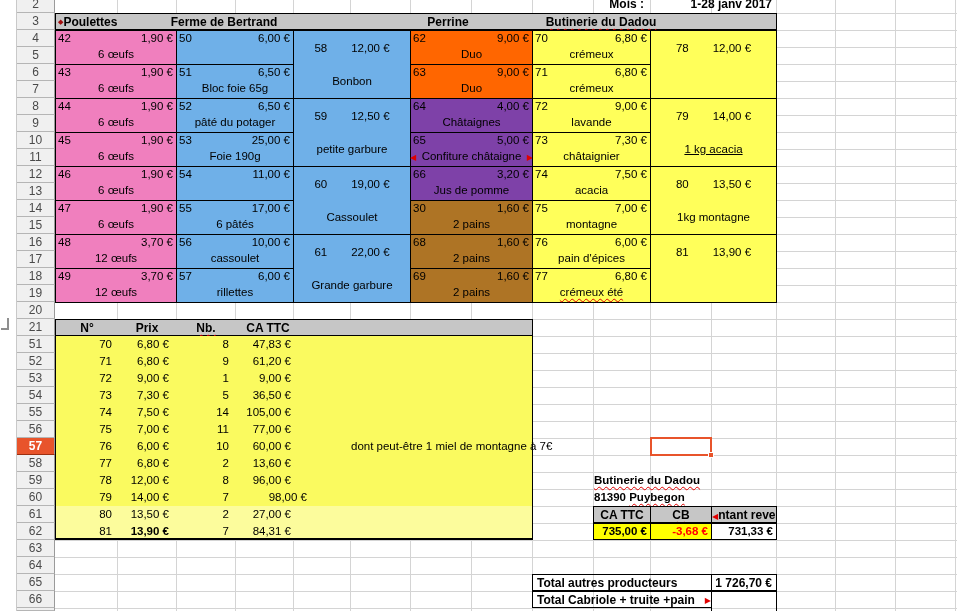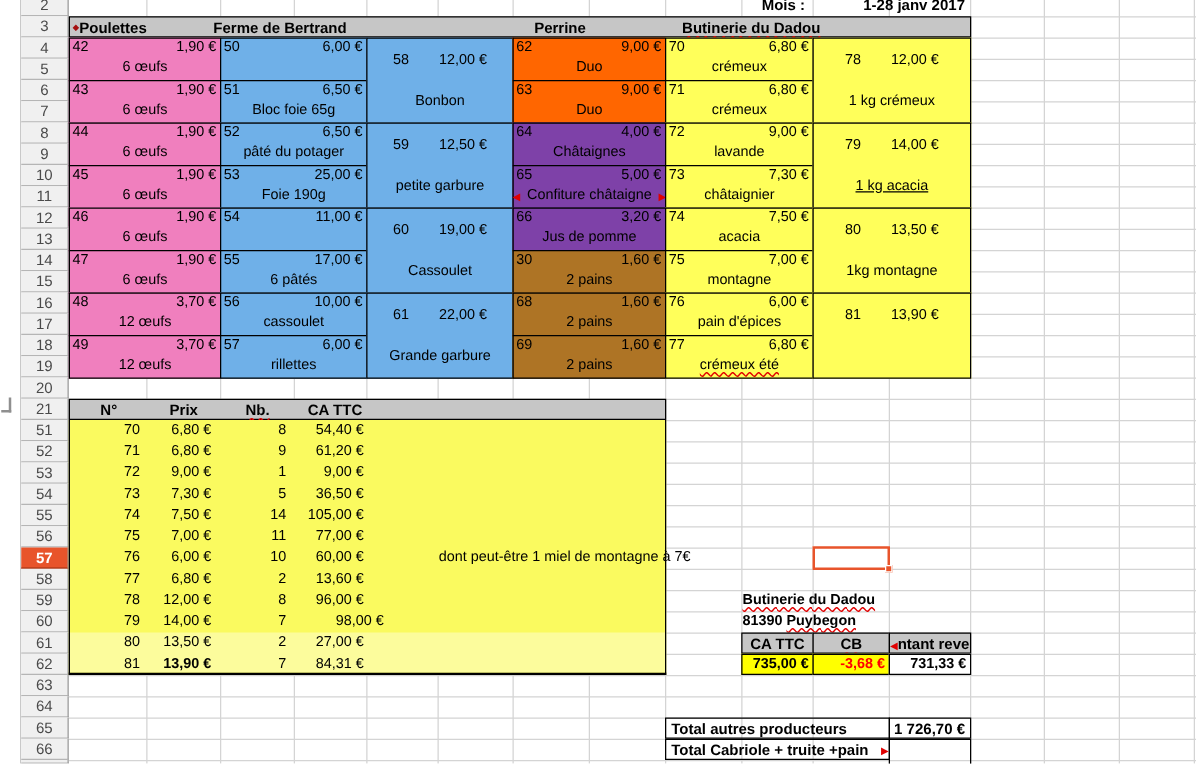--- a/index.html
+++ b/index.html
@@ -373,21 +373,20 @@
         <span>77</span>
         <span>6,80 €</span>
       </div>
       <div class="l2 sp">crémeux été</div>
     </div>
     <div class="abs cell" style="left: 650px; top: 30px; width: 127px; height: 69px; background: rgb(255, 255, 90);">
       <div class="mhalf">
         <span>78</span>
         <span>12,00 €</span>
       </div>
-      <div class="mhalf" style="gap: 0px;">1 kg crémeux</div>
     </div>
     <div class="abs cell" style="left: 650px; top: 98px; width: 127px; height: 69px; background: rgb(255, 255, 90);">
       <div class="mhalf">
         <span>79</span>
         <span>14,00 €</span>
       </div>
       <div class="mhalf" style="gap: 0px; text-decoration: underline;">1 kg acacia</div>
     </div>
     <div class="abs cell" style="left: 650px; top: 166px; width: 127px; height: 69px; background: rgb(255, 255, 90);">
       <div class="mhalf">
@@ -407,21 +406,21 @@
       <div class="hlabel" style="left: 91px; transform: translateX(-50%); font-size: 12px;">Prix</div>
       <div class="hlabel sp" style="left: 150px; transform: translateX(-50%); font-size: 12px;">Nb.</div>
       <div class="hlabel" style="left: 212px; transform: translateX(-50%); font-size: 12px;">CA TTC</div>
     </div>
     <div class="abs" style="left: 55px; top: 336px; width: 478px; height: 204px; background: rgb(250, 250, 95); border-left: 1px solid rgb(0, 0, 0); border-right: 1px solid rgb(0, 0, 0); border-bottom: 2px solid rgb(0, 0, 0);">
       <div class="abs" style="left: 0px; top: 170px; width: 476px; height: 32px; background: rgb(252, 252, 156);"></div>
       <div class="abs" style="left: 0px; top: 0px; width: 476px; height: 17px;">
         <div class="abs num-r" style="left: 0px; top: 2px; width: 56px;">70</div>
         <div class="abs num-r" style="left: 62px; top: 2px; width: 51px;">6,80 €</div>
         <div class="abs num-r" style="left: 121px; top: 2px; width: 52px;">8</div>
-        <div class="abs num-r" style="left: 180px; top: 2px; width: 55px;">54,40 €</div>
+        <div class="abs num-r" style="left: 180px; top: 2px; width: 55px;">47,83 €</div>
       </div>
       <div class="abs" style="left: 0px; top: 17px; width: 476px; height: 17px;">
         <div class="abs num-r" style="left: 0px; top: 2px; width: 56px;">71</div>
         <div class="abs num-r" style="left: 62px; top: 2px; width: 51px;">6,80 €</div>
         <div class="abs num-r" style="left: 121px; top: 2px; width: 52px;">9</div>
         <div class="abs num-r" style="left: 180px; top: 2px; width: 55px;">61,20 €</div>
       </div>
       <div class="abs" style="left: 0px; top: 34px; width: 476px; height: 17px;">
         <div class="abs num-r" style="left: 0px; top: 2px; width: 56px;">72</div>
         <div class="abs num-r" style="left: 62px; top: 2px; width: 51px;">9,00 €</div>

